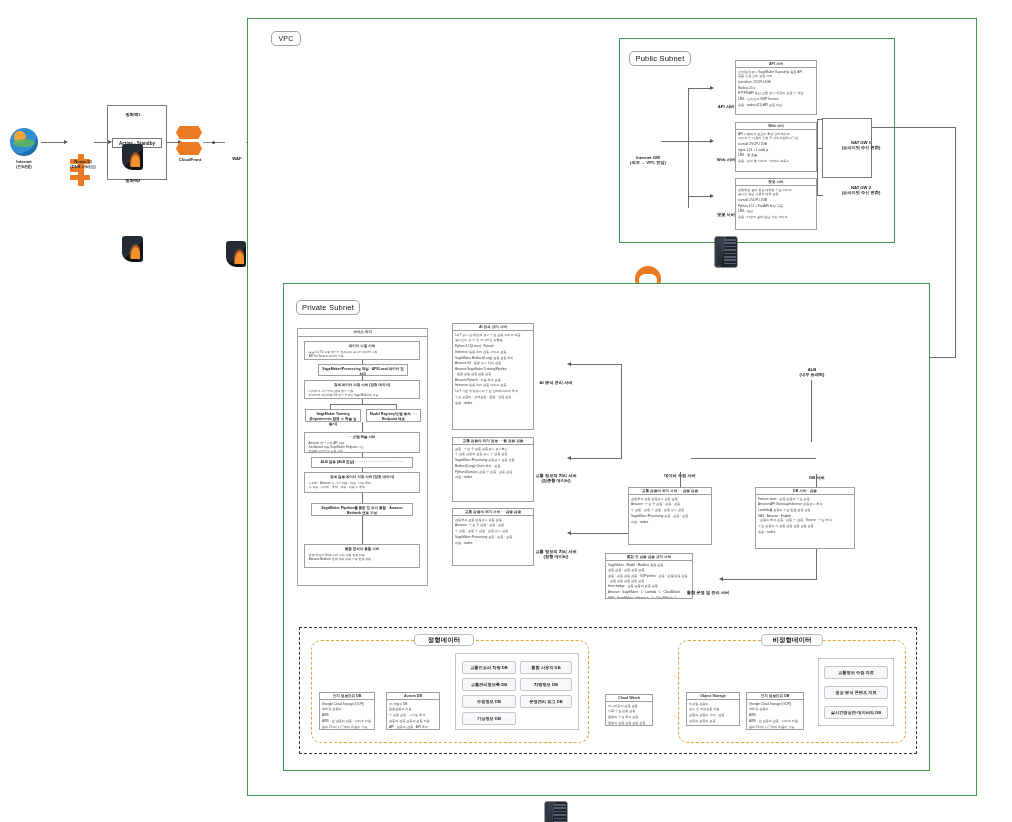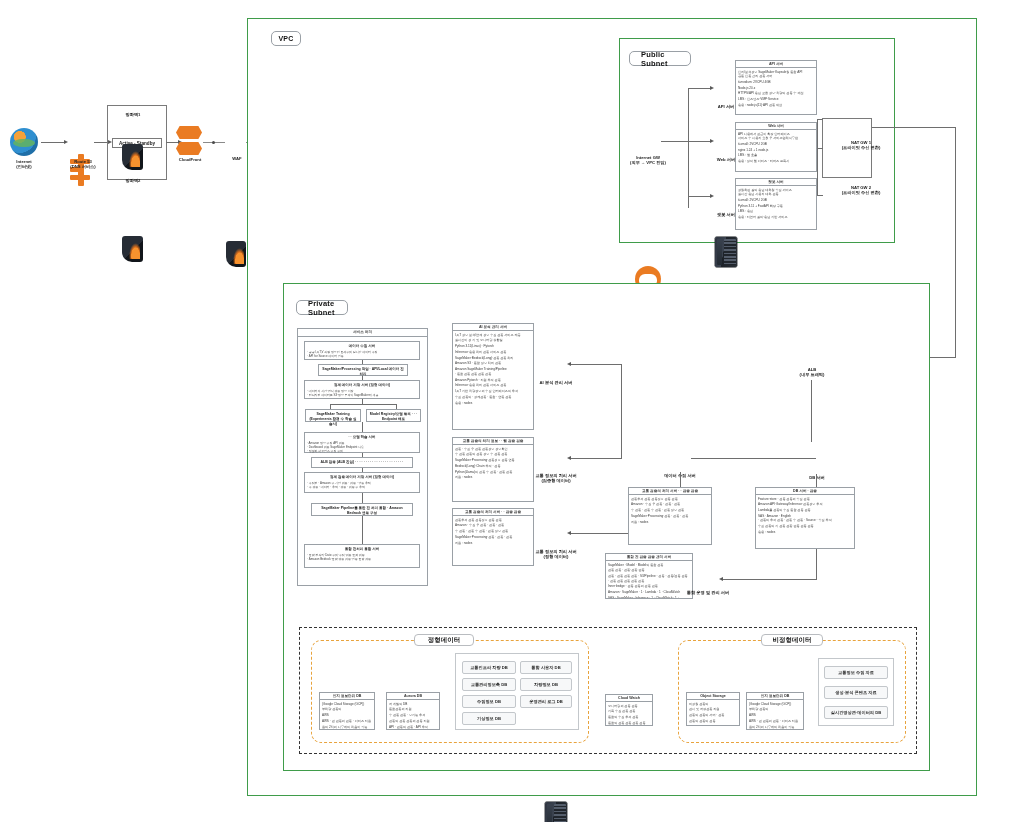--- a/index.html
+++ b/index.html
@@ -6,23 +6,23 @@
   body{width:1012px;height:822px;position:relative;overflow:hidden;
        font-family:"Liberation Sans","DejaVu Sans",sans-serif;
        color:#1a1a1a;-webkit-font-smoothing:none;}
   .canvas{position:absolute;inset:0;}
   .abs{position:absolute;box-sizing:border-box;}
 
   
   .vpc-frame{border:1.4px solid #3f9c4a;background:#fff;}
   .subnet-frame{border:1.4px solid #3f9c4a;background:#fff;}
   .region-tag{border:1px solid #9aa0a6;border-radius:5px;background:#fff;
-              font-size:7.5px;font-weight:bold;letter-spacing:.2px;
+              font-size:7.5px;font-weight:normal;letter-spacing:.2px;
               display:flex;align-items:center;justify-content:center;
-              padding:0 11px;color:#111;}
+              padding:0 5px;color:#111;}
   .vpc-tag{font-size:7px;}
 
   
   .dash-zone{border:1.6px dashed #333;background:#fff;}
   .dash-inner{border:1.3px dashed #e8a33d;border-radius:10px;background:#fff;}
   .zone-tag{border:1px solid #b9bcc0;border-radius:4px;background:#fff;
             font-size:6.5px;font-weight:bold;display:flex;align-items:center;
             justify-content:center;color:#111;}
 
   
@@ -235,21 +235,21 @@
   </div>
   <div class="abs nlabel" style="left:833px;top:185px;width:56px;">NAT GW 2
 (프라이빗 수신 변환)</div>
 
   <div class="abs hline" style="left:872px;top:127px;width:84px;"></div>
   <div class="abs vline" style="left:955px;top:127px;width:1px;height:230px;"></div>
   <div class="abs hline" style="left:831px;top:357px;width:125px;"></div>
   <div class="abs arrow-l" style="left:828px;top:354.5px;"></div>
 
   <div class="abs subnet-frame" style="left:283px;top:283px;width:647px;height:488px;"></div>
-  <div class="abs region-tag" style="left:296px;top:300px;width:52px;height:15px;">Private Subnet</div>
+  <div class="abs region-tag" style="left:296px;top:300px;width:64px;height:15px;">Private Subnet</div>
 
   <div class="abs circ" style="left:797px;top:338px;width:28px;height:28px;">
     <div class="abs" style="left:6px;top:11px;width:8px;height:6px;background:#fff;"></div>
     <div class="abs" style="left:16px;top:6px;width:6px;height:4px;background:#fff;"></div>
     <div class="abs" style="left:16px;top:12px;width:6px;height:4px;background:#fff;"></div>
     <div class="abs" style="left:16px;top:18px;width:6px;height:4px;background:#fff;"></div>
   </div>
   <div class="abs nlabel" style="left:786px;top:367px;width:52px;">ALB
 (내부 트래픽)</div>
   <div class="abs vline" style="left:811px;top:380px;width:1px;height:62px;"></div>

